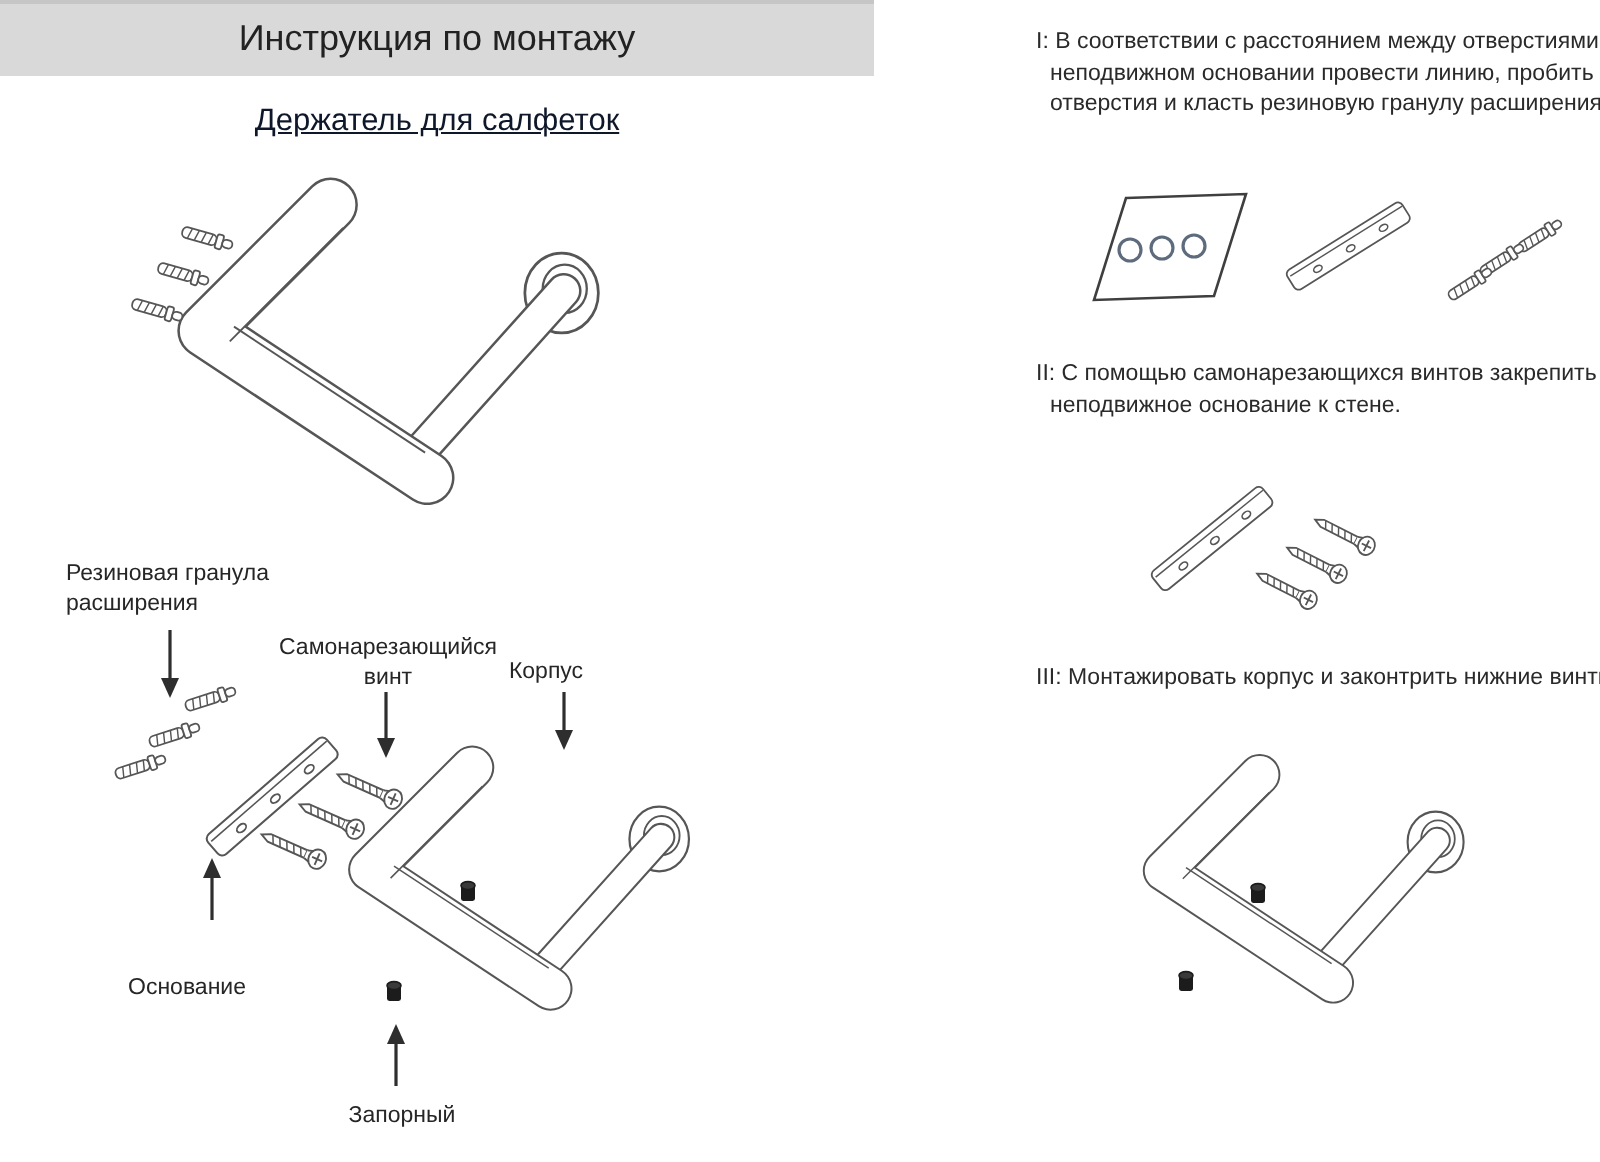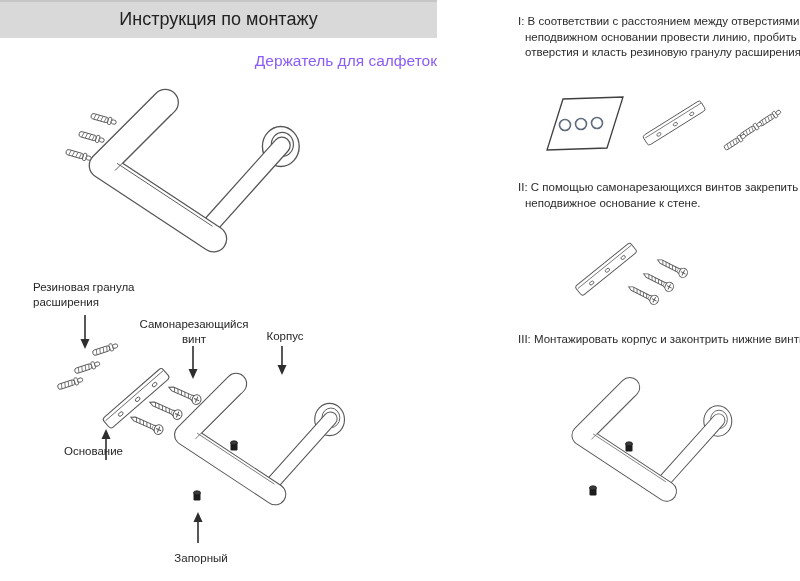--- a/index.html
+++ b/index.html
@@ -8,22 +8,22 @@
     font-family:"Liberation Sans",sans-serif;color:#262626;
   }
   .title-band{
     position:absolute;left:0;top:0;width:437px;height:38px;
     background:#d9d9d9;border-top:2px solid #c6c6c6;box-sizing:border-box;
   }
   .title{
     width:100%;text-align:center;line-height:35px;font-size:18px;color:#222;
   }
   .subtitle{
-    position:absolute;left:0;top:52px;width:437px;text-align:right;
-    font-size:15.5px;color:#8b5cf6;
+    position:absolute;left:0;top:52px;width:437px;text-align:center;
+    font-size:15.5px;color:#0f172a;text-decoration:underline;
   }
   svg.illus{position:absolute;overflow:visible;}
   .part-label{
     position:absolute;font-size:11.5px;line-height:15px;color:#262626;
   }
   .center{text-align:center;}
   .step-text{position:absolute;width:288px;}
   .step-line{font-size:11.5px;line-height:15.5px;color:#2a2a2a;padding-left:7px;white-space:nowrap;}
   .step-line.first{padding-left:0;}
 </style>
@@ -139,22 +139,22 @@
       <path d="M101.5,179 L110.5,179 L106,169 Z" fill="#2e2e2e"></path>
     </g>
     <g>
       <line x1="198" y1="283" x2="198" y2="261" stroke="#2e2e2e" stroke-width="1.6"></line>
       <path d="M193.5,262 L202.5,262 L198,252 Z" fill="#2e2e2e"></path>
     </g>
   </svg>
 
   <div class="part-label center" style="left:134px;top:317px;width:120px;">Самонарезающийся винт</div>
   <div class="part-label" style="left:33px;top:280px;width:112px;">Резиновая гранула расширения</div>
-  <div class="part-label center" style="left:248px;top:329px;width:74px;">Корпус</div>
-  <div class="part-label" style="left:64px;top:444px;width:80px;">Основание</div>
+  <div class="part-label center" style="left:236px;top:329px;width:74px;">Корпус</div>
+  <div class="part-label" style="left:64px;top:487px;width:80px;">Основание</div>
   <div class="part-label center" style="left:158px;top:551px;width:86px;">Запорный винты</div>
 
   <div class="step-text" style="left:518px;top:14px;">
     <div class="step-line first">I: В соответствии с расстоянием между отверстиями в</div>
     <div class="step-line">неподвижном основании провести линию, пробить</div>
     <div class="step-line">отверстия и класть резиновую гранулу расширения.</div>
   </div>
 
   <svg class="illus" style="left:530px;top:88px" width="266" height="85" viewBox="0 0 266 85">
     <g>

